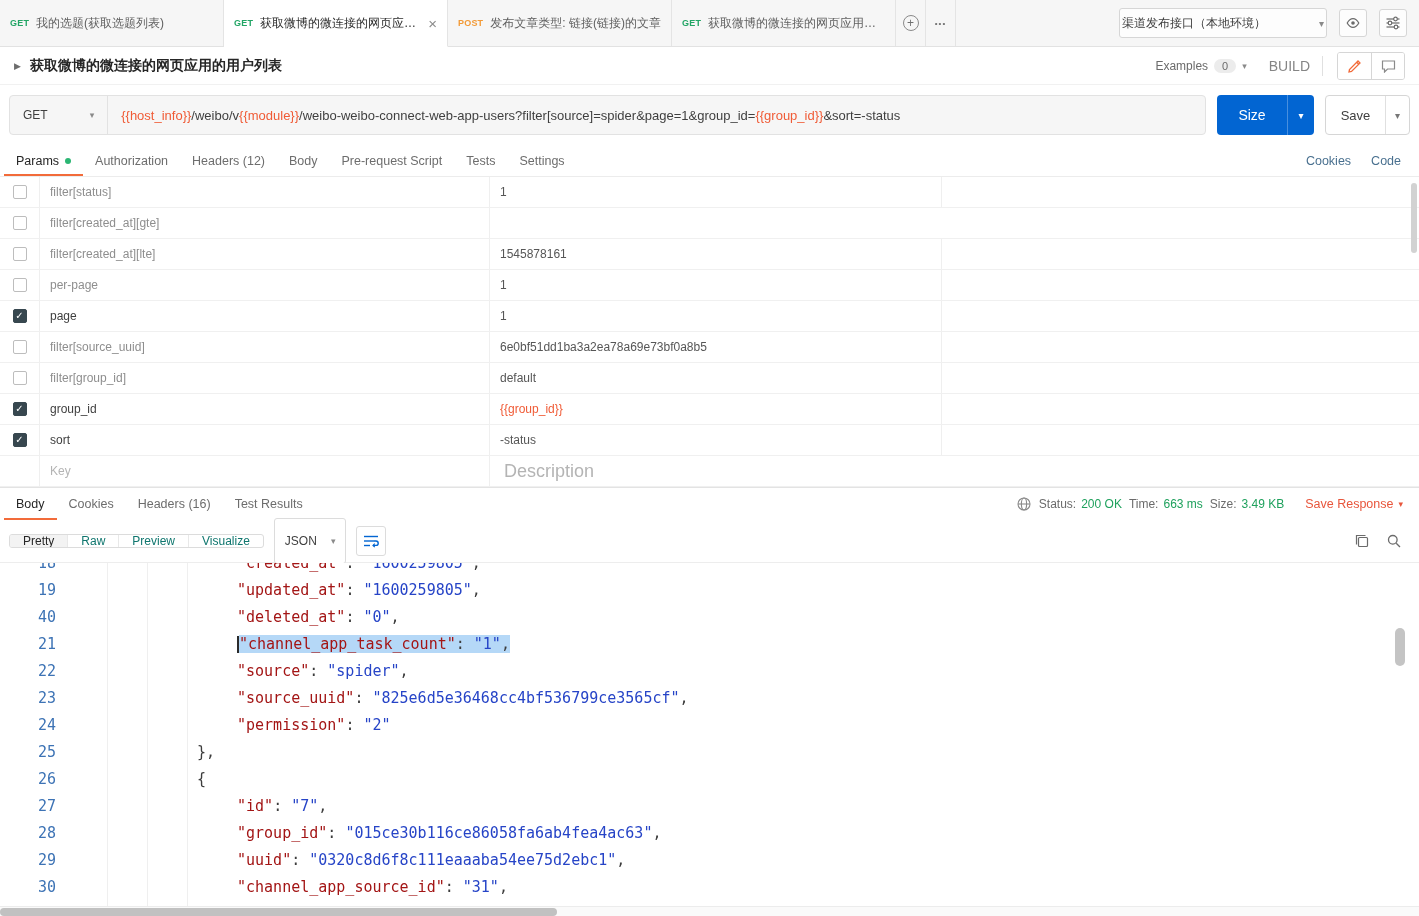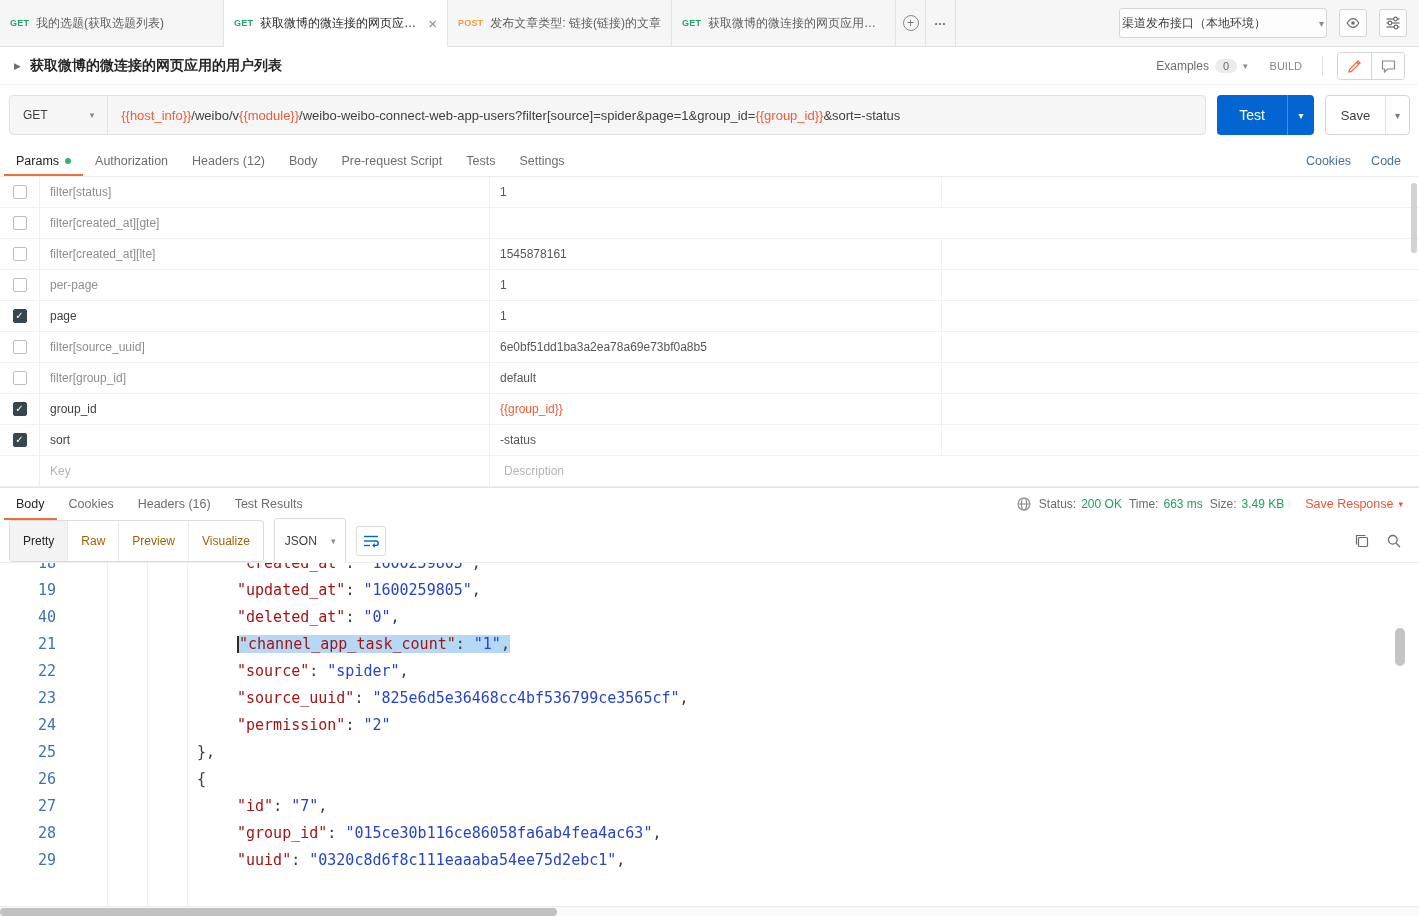--- a/index.html
+++ b/index.html
@@ -24,21 +24,21 @@
 .icon-btn{width:28px;height:28px;border:1px solid #d6d6d6;border-radius:3px;background:#fdfdfd;display:flex;align-items:center;justify-content:center}
 
 
 .title-row{height:38px;display:flex;align-items:center;padding:0 14px;background:#fff;border-bottom:1px solid #f1f1f1}
 .collapse{color:#6d6d6d;font-size:9px;margin-right:9px}
 .req-title{font-size:14px;font-weight:700;color:#262626}
 .title-right{margin-left:auto;display:flex;align-items:center}
 .examples{display:flex;align-items:center;gap:6px;font-size:12px;color:#6b6b6b}
 .badge{background:#ececec;border-radius:9px;padding:1px 8px;font-size:11px;color:#6b6b6b}
 .sm-caret{color:#8a8a8a;font-size:9px}
-.build{font-size:11px;color:#858585;margin:0 20px 0 22px}
+.build{font-size:14px;color:#858585;margin:0 12px 0 22px}
 .vdiv{width:1px;height:20px;background:#e0e0e0;margin-right:14px}
 .seg-icons{display:flex;border:1px solid #d6d6d6;border-radius:3px;overflow:hidden}
 .seg{width:33px;height:26px;display:flex;align-items:center;justify-content:center;background:#fff}
 .seg+.seg{border-left:1px solid #d6d6d6}
 
 
 .url-row{height:60px;display:flex;align-items:center;padding:0 9px;gap:11px;background:#fff}
 .url-box{flex:1;height:40px;background:#f6f6f6;border:1px solid #e2e2e2;border-radius:4px;display:flex;align-items:center;overflow:hidden}
 .method-select{display:flex;align-items:center;padding:0 13px;height:100%;border-right:1px solid #e2e2e2;font-size:12px;color:#3f3f3f;gap:42px}
 .url-text{padding:0 13px;font-size:13px;color:#3f3f3f;white-space:nowrap;overflow:hidden;font-family:"Liberation Sans",sans-serif}
@@ -57,40 +57,40 @@
 .green-dot{width:6px;height:6px;border-radius:50%;background:#2bb673}
 .rtabs-right{margin-left:auto;display:flex;align-items:center;gap:20px;padding-right:14px;font-size:12.5px;color:#49708f}
 
 
 .ptable{background:#fff}
 .prow{display:flex;height:31px;border-bottom:1px solid #f0f0f0;align-items:stretch}
 .pcheck{width:40px;flex:none;display:flex;align-items:center;justify-content:center;border-right:1px solid #efefef}
 .pkey{width:450px;flex:none;display:flex;align-items:center;padding:0 10px;font-size:12px;color:#8e8e8e;border-right:1px solid #efefef}
 .pkey.on{color:#3f3f3f}
 .pval{width:452px;flex:none;display:flex;align-items:center;padding:0 10px;font-size:12px;color:#565656;border-right:1px solid #efefef}
-.pdesc{flex:1;display:flex;align-items:center;padding:0 14px;font-size:12px;color:#565656}
+.pdesc{flex:1;display:flex;align-items:center;padding:0 14px;font-size:18px;color:#565656}
 .ph{color:#b4b4b4}
 .cb{width:14px;height:14px;border:1px solid #bdbdbd;border-radius:2px;background:#fff;display:flex;align-items:center;justify-content:center;font-size:10px;color:transparent;line-height:1}
 .cb.checked{background:#37474f;border-color:#37474f;color:#fff}
 
 
 .resp-head{height:33px;display:flex;align-items:stretch;padding:0 4px;border-top:1px solid #e3e3e3;background:#fff}
 .resp-tab{padding:0 12px;display:flex;align-items:center;font-size:12.5px;color:#6d6d6d}
 .resp-tab.active{color:#262626;box-shadow:inset 0 -2px 0 #f26b3a}
 .resp-right{margin-left:auto;display:flex;align-items:center;gap:7px;padding-right:12px;font-size:12px}
 .stat-group{display:flex;align-items:center;gap:5px;}
 .stat-label{color:#6b6b6b}
 .stat-val{color:#1fa15d}
 .save-resp{color:#e8563c;font-size:12.5px;display:flex;align-items:center;gap:5px;margin-left:14px}
 .save-resp .sm-caret{color:#e8563c}
 
 
 .resp-toolbar{height:43px;display:flex;align-items:center;padding:0 9px;gap:10px;border-bottom:1px solid #ededed;background:#fff}
-.view-group{display:flex;align-items:stretch;height:42px;border:1px solid #dcdcdc;border-radius:3px;overflow:hidden;background:#fff}
-.view{padding:0 13px;display:flex;align-items:center;font-size:12px;color:#a16207}
+.view-group{display:flex;align-items:stretch;height:14px;border:1px solid #dcdcdc;border-radius:3px;overflow:hidden;background:#fff}
+.view{padding:0 13px;display:flex;align-items:center;font-size:12px;color:#0f766e}
 .view.active{color:#262626;background:#f3f3f3}
 .view+.view{border-left:1px solid #e8e8e8}
 .fmt-select{height:46px;border:1px solid #dcdcdc;border-radius:3px;display:flex;align-items:center;gap:14px;padding:0 10px;font-size:12px;color:#3f3f3f;background:#fff}
 .wrap-btn{width:30px;height:30px;border:1px solid #dcdcdc;border-radius:3px;display:flex;align-items:center;justify-content:center;background:#fff}
 .toolbar-right{margin-left:auto;display:flex;align-items:center;gap:16px;padding-right:8px}
 
 
 .code-wrap{position:relative;height:343px;background:#fff;overflow:hidden}
 .guide{position:absolute;top:0;bottom:0;width:1px;background:#efefef}
 .code-inner{margin-top:-13px;font-family:"DejaVu Sans Mono",monospace;font-size:15px;line-height:27px;position:relative}
@@ -198,21 +198,21 @@
 
   <div class="url-row">
     <div class="url-box">
       <div class="method-select">
         <span>GET</span>
         <span class="sm-caret">▾</span>
       </div>
       <div class="url-text"><span class="var">{{host_info}}</span><span>/weibo/v</span><span class="var">{{module}}</span><span>/weibo-weibo-connect-web-app-users?filter[source]=spider&amp;page=1&amp;group_id=</span><span class="var">{{group_id}}</span><span>&amp;sort=-status</span></div>
     </div>
     <div class="send-btn">
-      <div class="send-main">Test</div>
+      <div class="send-main">Size</div>
       <div class="send-caret">
           <span>▾</span>
         </div>
     </div>
     <div class="save-btn">
       <div class="save-main">Save</div>
       <div class="save-caret">
           <span>▾</span>
         </div>
     </div>
@@ -420,20 +420,21 @@
       <div class="cl"><span class="ln">25</span><span class="lc i3"><span class="tp">},</span></span></div>
 
       <div class="cl"><span class="ln">26</span><span class="lc i3"><span class="tp">{</span></span></div>
 
       <div class="cl"><span class="ln">27</span><span class="lc i4"><span class="tk">"id"</span><span class="tp">: </span><span class="tv">"7"</span><span class="tp">,</span></span></div>
 
       <div class="cl"><span class="ln">28</span><span class="lc i4"><span class="tk">"group_id"</span><span class="tp">: </span><span class="tv">"015ce30b116ce86058fa6ab4fea4ac63"</span><span class="tp">,</span></span></div>
 
       <div class="cl"><span class="ln">29</span><span class="lc i4"><span class="tk">"uuid"</span><span class="tp">: </span><span class="tv">"0320c8d6f8c111eaaaba54ee75d2ebc1"</span><span class="tp">,</span></span></div>
 
+      <div class="cl"><span class="ln">30</span><span class="lc i4"><span class="tk">"channel_app_source_id"</span><span class="tp">: </span><span class="tv">"31"</span><span class="tp">,</span></span></div>
 
     </div>
     <div class="code-vthumb"></div>
   </div>
 
   <div class="params-vthumb"></div>
   <div class="hscroll">
     <div class="hthumb"></div>
   </div>
 

